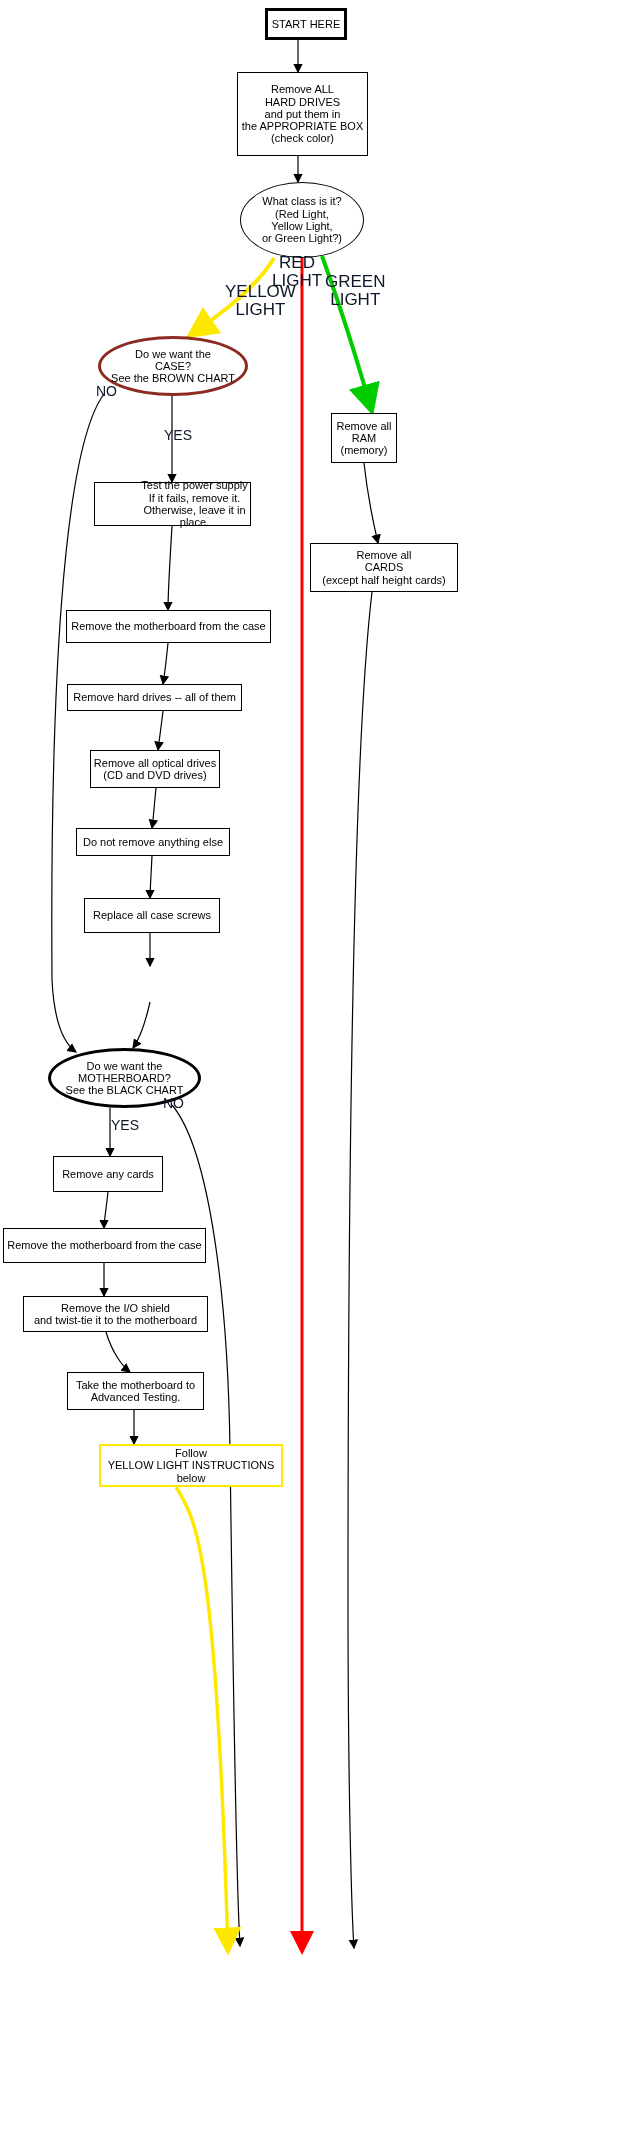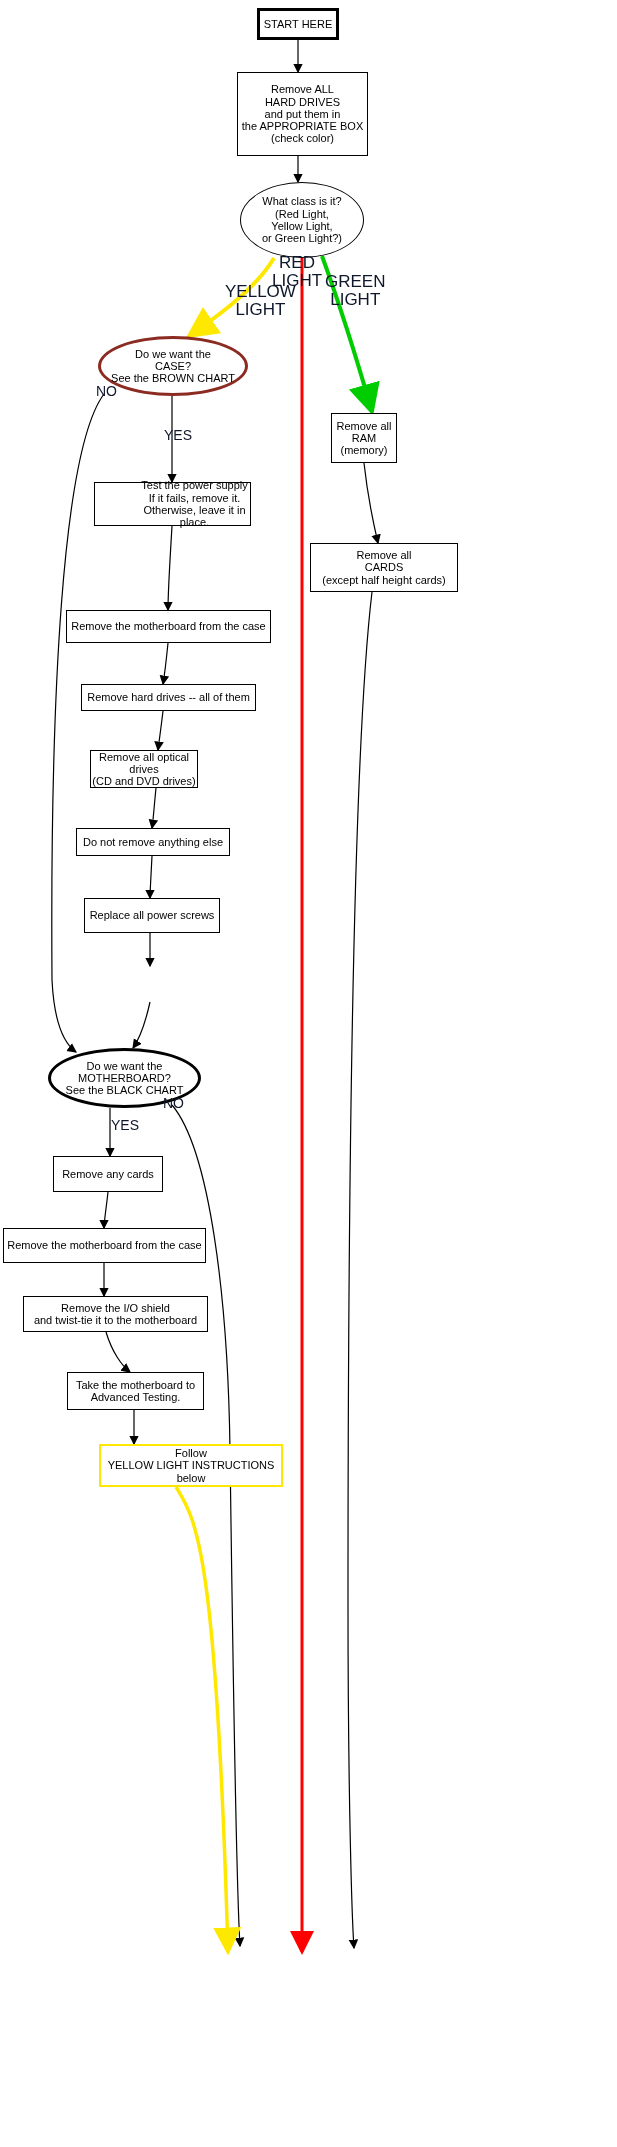--- a/index.html
+++ b/index.html
@@ -3,21 +3,21 @@
 <meta charset="utf-8">
 <style>
   html,body{margin:0;padding:0;background:#ffffff;}
   body{font-family:"Liberation Sans","DejaVu Sans",sans-serif;}
   #chart{position:relative;width:617px;height:2147px;background:#fff;overflow:hidden;}
   #svg{position:absolute;left:0;top:0;width:617px;height:2147px;}
   .node{position:absolute;box-sizing:border-box;display:flex;align-items:center;
         justify-content:center;text-align:center;background:#fff;color:#000;
         line-height:1.12;white-space:pre-line;}
   .box{border:1px solid #000;font-size:11px;}
-  .box.thick{border-width:3px;}
+  .box.thick{border-width:3px;margin-left:8px;}
   .box.yellowbox{border:2px solid #FFE800;}
   .ell{border-radius:50%;font-size:11px;}
   .ell.brown{border:3px solid #8B2B22;}
   .ell.thin{border:1px solid #000;}
   .ell.blackthick{border:3px solid #000;}
   .edgelabel{position:absolute;font-size:14px;color:#0f172a;background:transparent;
              white-space:pre-line;line-height:1.05;}
   .edgelabel.big{font-size:17px;}
 </style>
 </head>
@@ -129,35 +129,35 @@
   <div class="node box" style="left:94px;top:482px;width:157px;height:44px;padding-left:44px;">
     <span>Test the power supply
 If it fails, remove it.
 Otherwise, leave it in place.</span>
   </div>
 
   <div class="node box" style="left:66px;top:610px;width:205px;height:33px;">
     <span>Remove the motherboard from the case</span>
   </div>
 
-  <div class="node box" style="left:81px;top:684px;width:175px;height:27px;">
+  <div class="node box" style="left:67px;top:684px;width:175px;height:27px;">
     <span>Remove hard drives -- all of them</span>
   </div>
 
-  <div class="node box" style="left:90px;top:750px;width:108px;height:38px;">
+  <div class="node box" style="left:90px;top:750px;width:130px;height:38px;">
     <span>Remove all optical drives
 (CD and DVD drives)</span>
   </div>
 
   <div class="node box" style="left:76px;top:828px;width:154px;height:28px;">
     <span>Do not remove anything else</span>
   </div>
 
   <div class="node box" style="left:84px;top:898px;width:136px;height:35px;">
-    <span>Replace all power screws</span>
+    <span>Replace all case screws</span>
   </div>
 
 
   <div class="node ell blackthick" style="left:48px;top:1048px;width:153px;height:60px;">
     <span>Do we want the
 MOTHERBOARD?
 See the BLACK CHART</span>
   </div>
 
   <div class="edgelabel" style="left:163px;top:1096px;"><span>NO</span></div>

